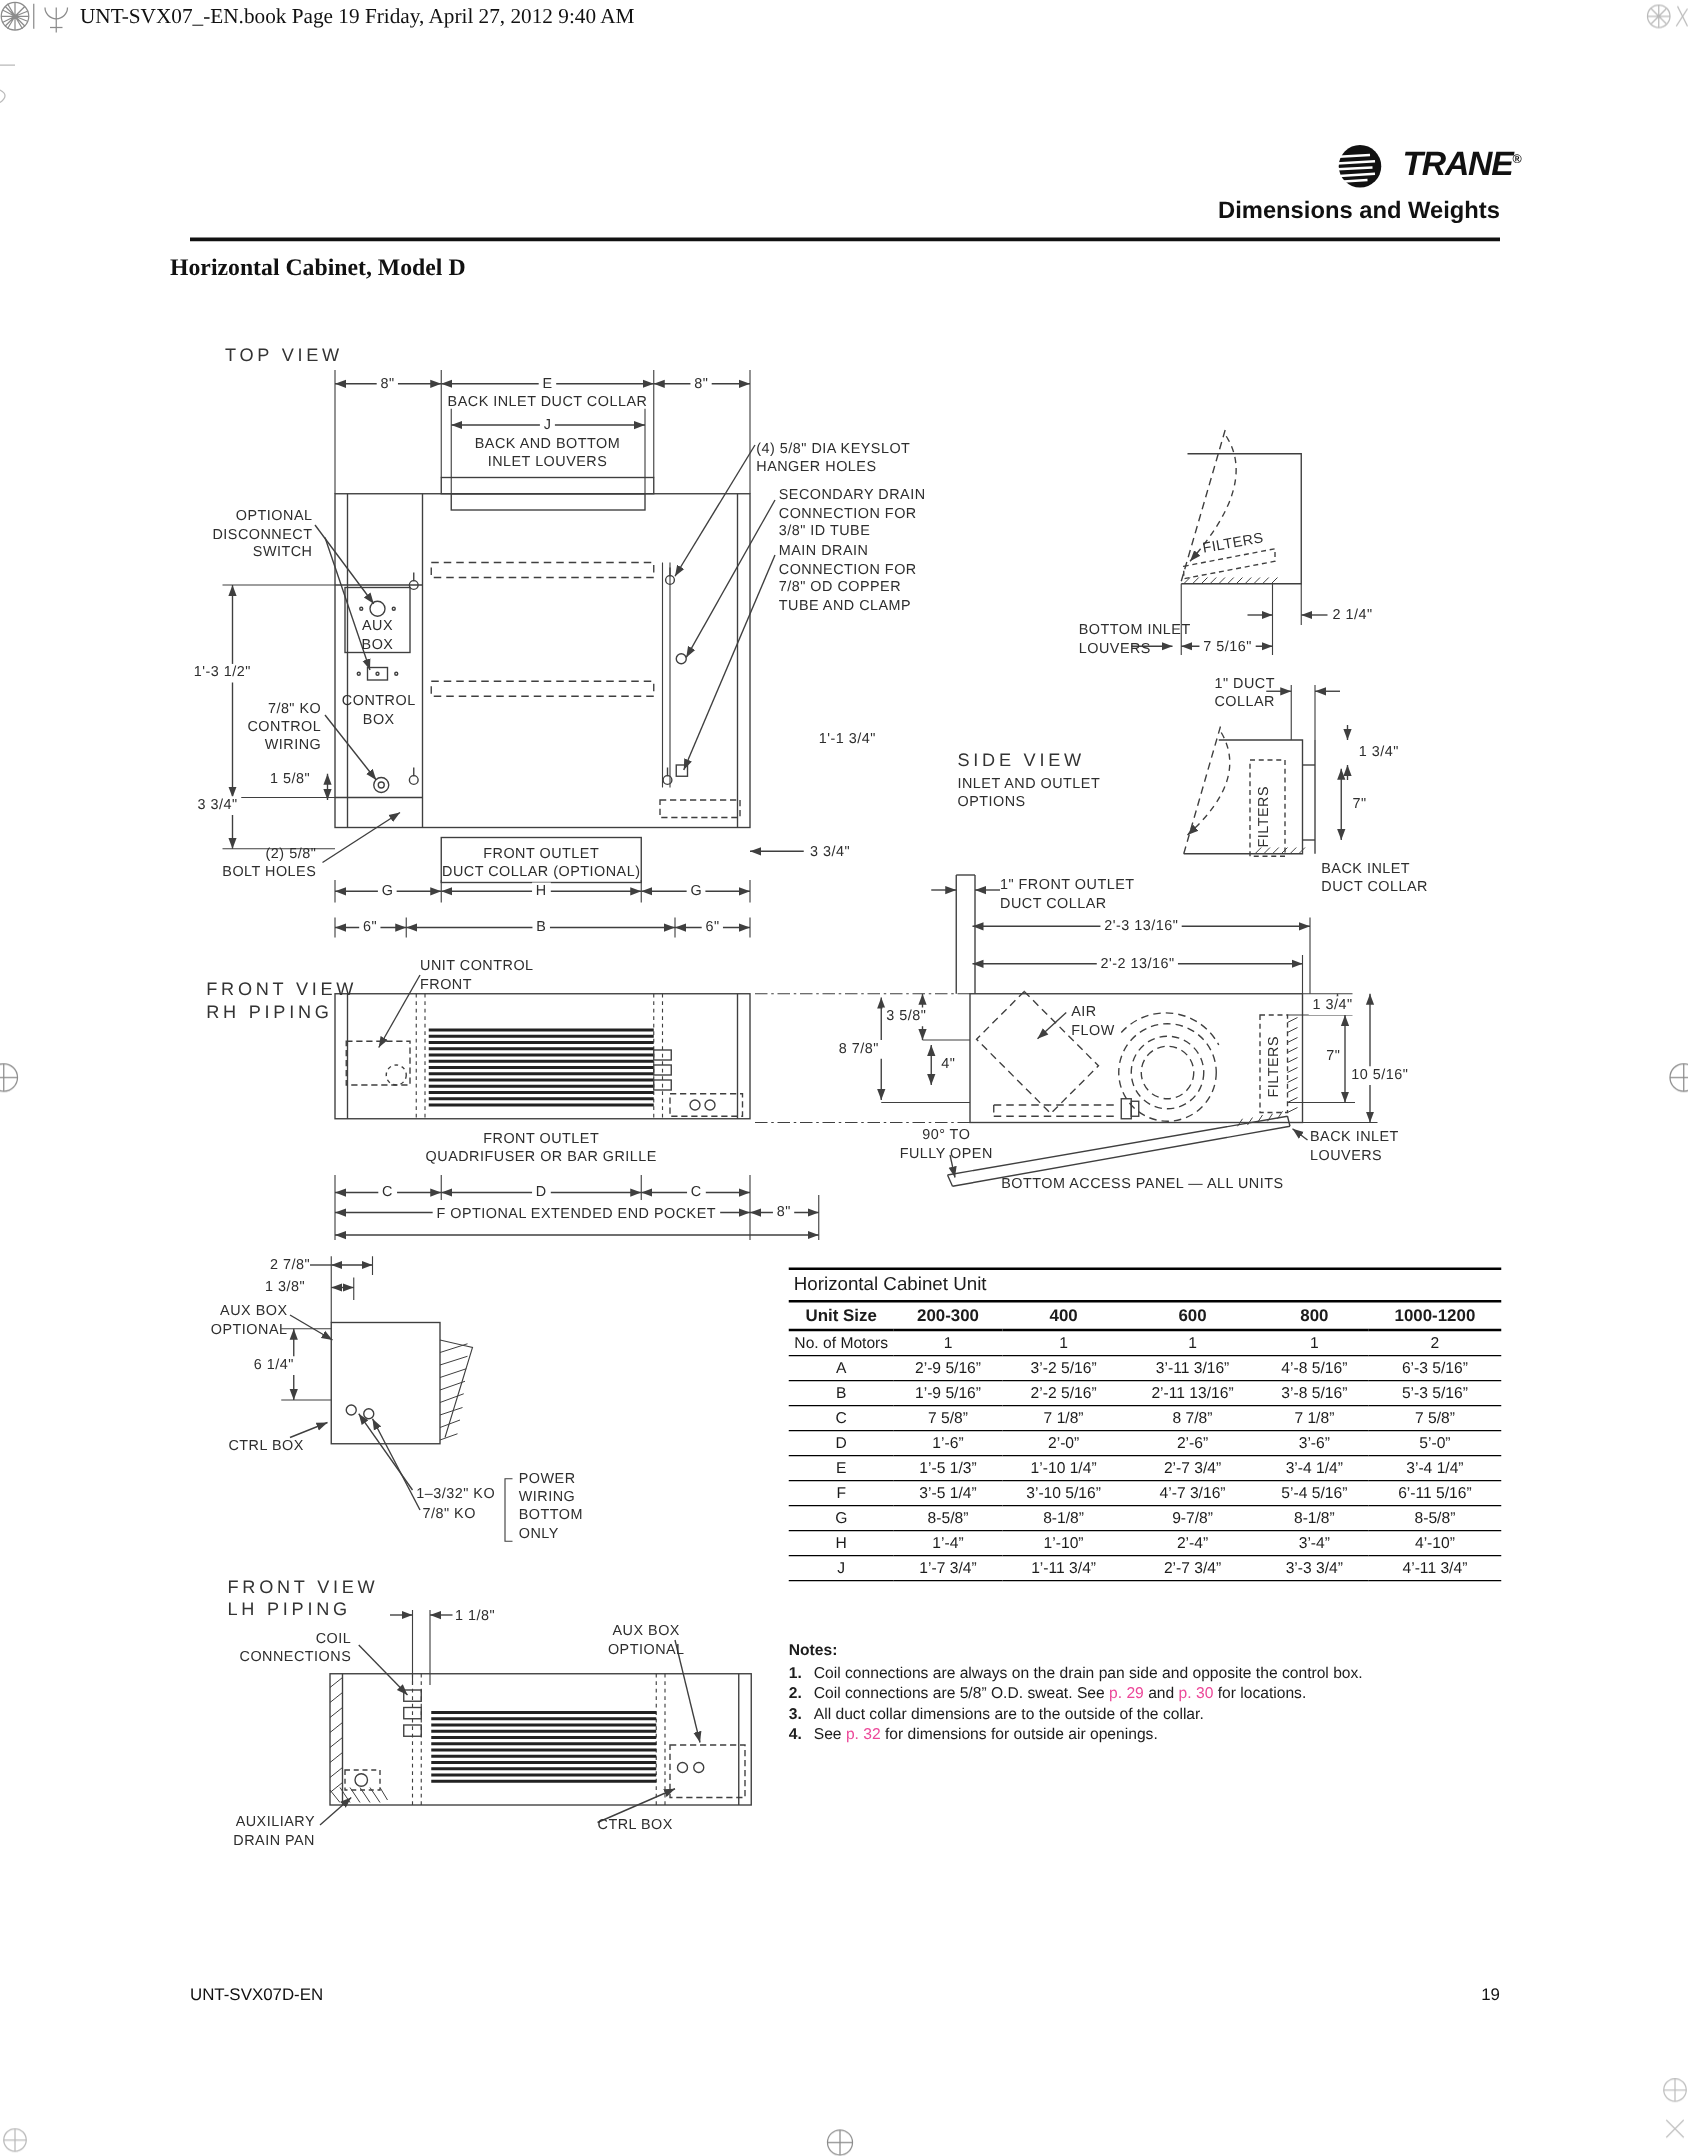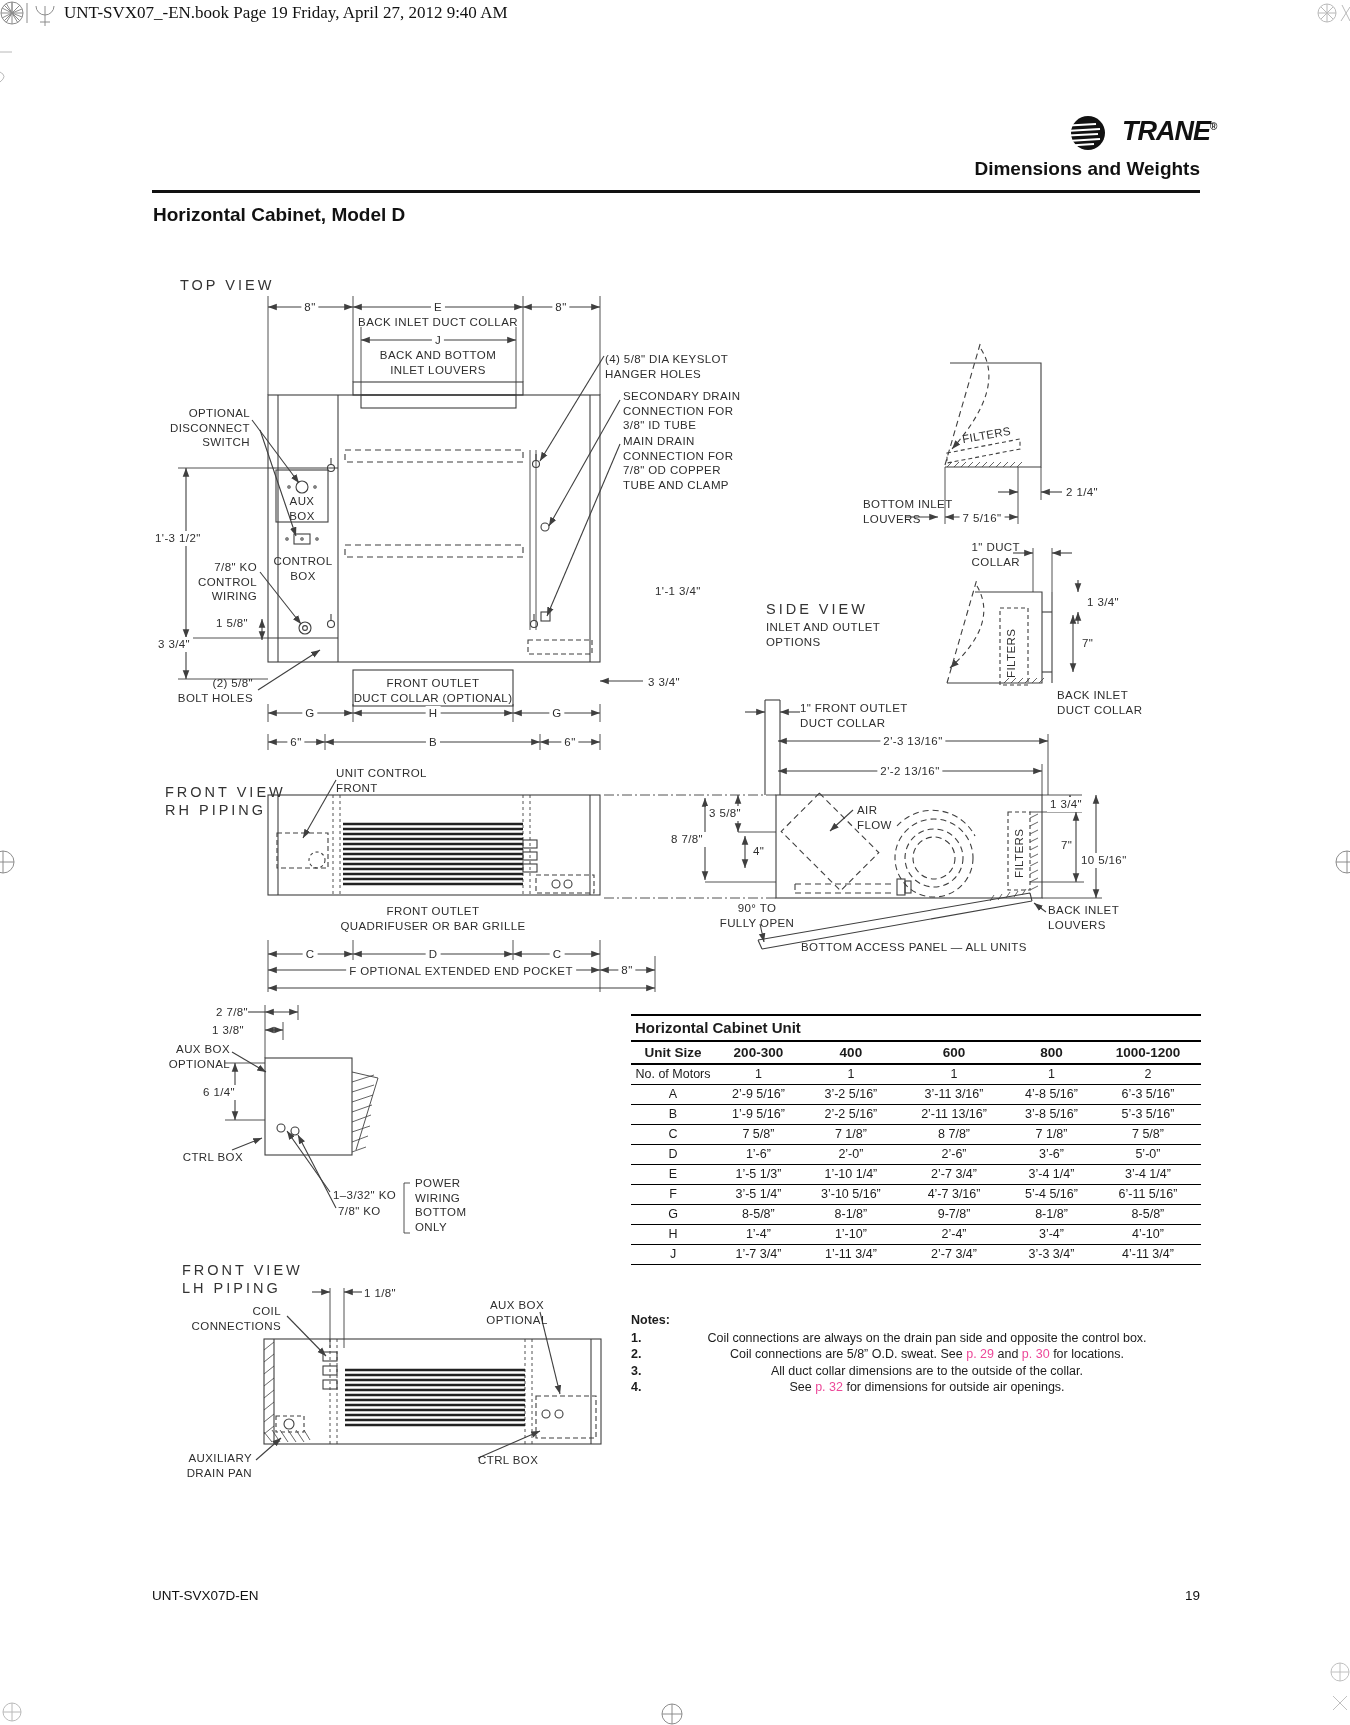--- a/index.html
+++ b/index.html
@@ -15,37 +15,37 @@
   .rot90{transform:rotate(-90deg);transform-origin:left top;}
   .rot10{transform:rotate(-10deg);}
   .bookline{position:absolute;left:64px;top:3px;font-family:"Liberation Serif",serif;
             font-size:17px;color:#111;}
   .brand-text{position:absolute;left:1122px;top:116px;font-size:27px;font-weight:bold;
               font-style:italic;letter-spacing:-1px;color:#111;}
   .brand-text sup{font-size:10px;font-style:normal;}
   .section-head{position:absolute;left:700px;top:158px;width:500px;text-align:right;
                 font-size:19px;font-weight:bold;color:#111;}
   .head-rule{position:absolute;left:152px;top:190px;width:1048px;height:2.5px;background:#111;}
-  .page-title{position:absolute;left:153px;top:204px;font-size:19px;font-weight:bold;color:#111;}
+  .page-title{position:absolute;left:136px;top:204px;font-size:19px;font-weight:bold;color:#111;font-family:Liberation Serif, serif;}
   .footer-l{position:absolute;left:152px;top:1588px;font-size:13.5px;color:#111;text-align:right;}
   .footer-r{position:absolute;left:1140px;top:1588px;width:60px;text-align:right;font-size:13.5px;color:#111;}
 
   .table-wrap{position:absolute;left:631px;top:1014px;width:570px;}
-  .t-title{font-size:15px;font-weight:bold;border-top:2.5px solid #000;border-bottom:2px solid #000;
+  .t-title{font-size:15px;font-weight:normal;border-top:2.5px solid #000;border-bottom:2px solid #000;
            padding:3px 2px 4px 4px;}
   table.dims{border-collapse:collapse;width:100%;font-size:12.5px;}
   table.dims th,table.dims td{font-weight:normal;text-align:center;padding:2px 0 3px 0;
            border-bottom:1.6px solid #000;}
   table.dims thead th{font-weight:bold;font-size:13.5px;border-bottom:2px solid #000;padding:3px 0;}
   table.dims .col0{width:84px;}
   .notes{position:absolute;left:631px;top:1312px;width:572px;font-size:12.5px;line-height:1.32;}
   .notes .nh{font-weight:bold;margin-bottom:1px;}
   .note{display:flex;}
   .note .num{font-weight:bold;width:20px;flex:0 0 20px;}
-  .note .body{flex:1;text-align:center;}
+  .note .body{flex:1;}
   .plink{color:#ec4899;}
 </style>
 </head>
 <body>
 <div class="page">
 
 <svg class="linework" width="1350" height="1725" viewBox="0 0 1350 1725">
   <defs>
     <marker id="ah" markerWidth="9" markerHeight="8" refX="8" refY="4" orient="auto-start-reverse">
       <path d="M0,1 L8,4 L0,7 z" fill="#3f3f3f"></path>

